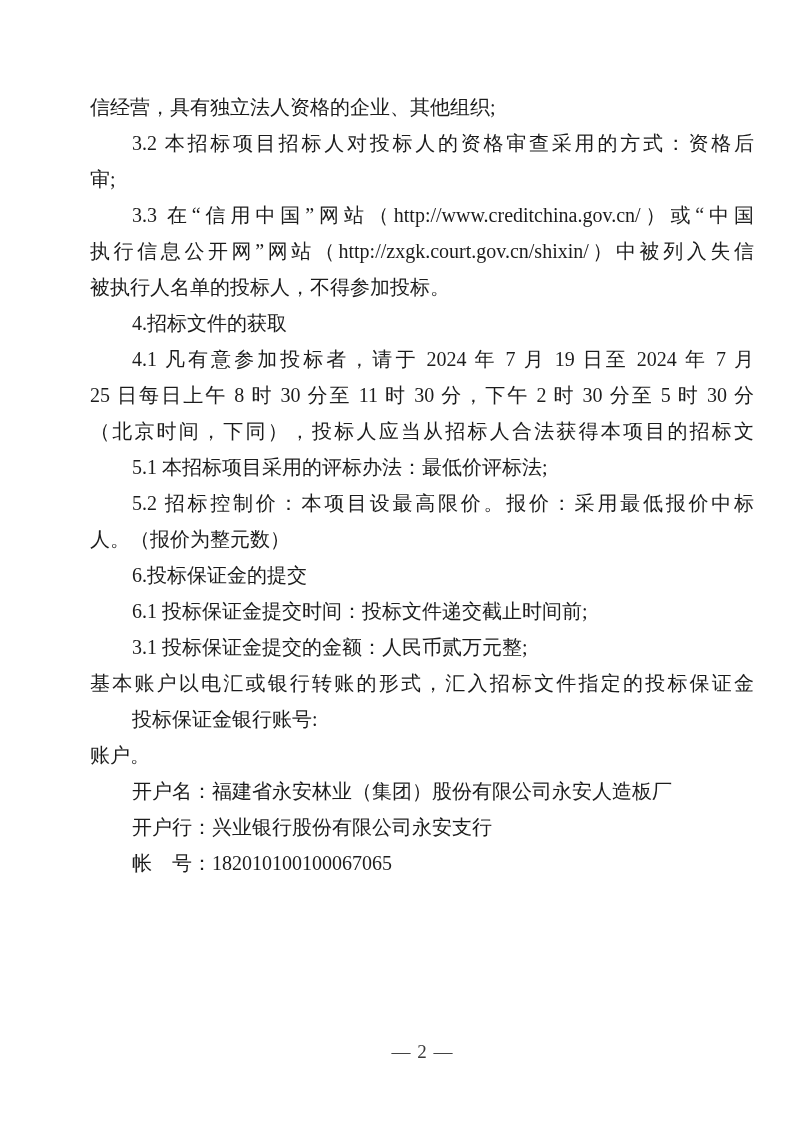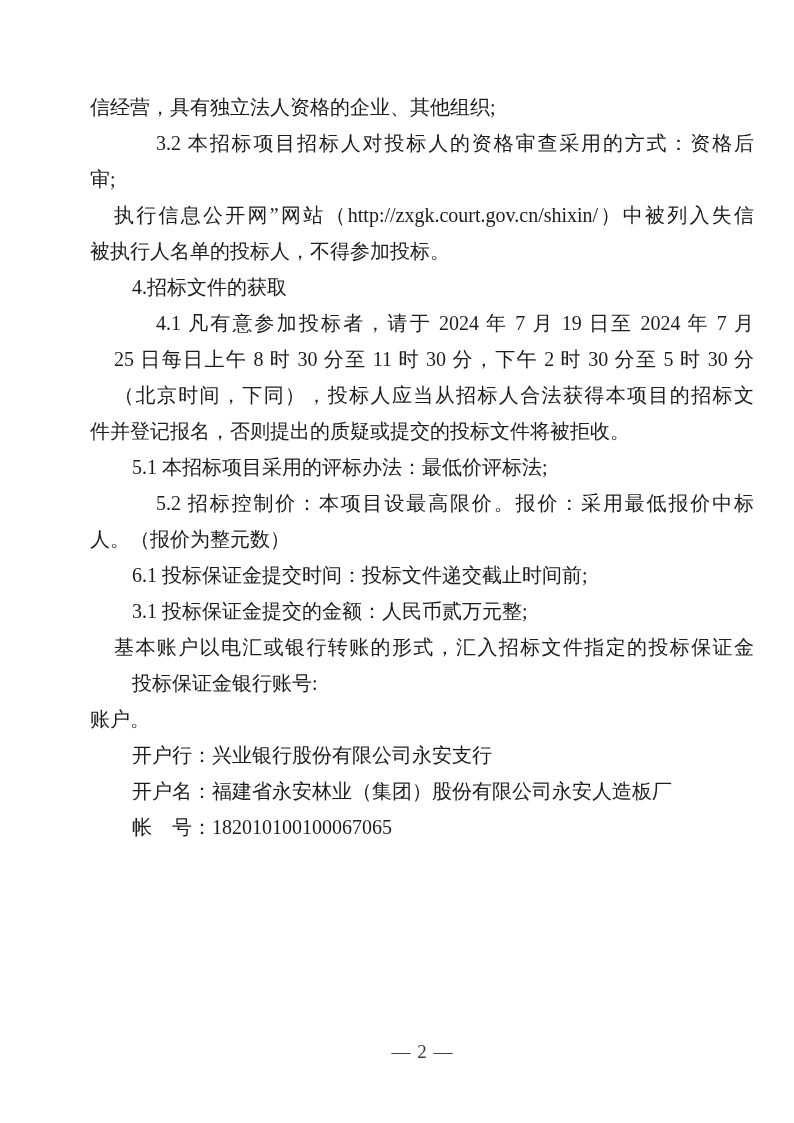--- a/index.html
+++ b/index.html
@@ -25,21 +25,20 @@
   .ln {
     height: 36px;
     line-height: 36px;
     white-space: nowrap;
     overflow: visible;
   }
   .ind { text-indent: 42px; }
   .just {
     text-align: justify;
     text-align-last: justify;
-    margin-left: 24px;
   }
   .bold { font-weight: normal; }
   .footer {
     position: absolute;
     left: 90px;
     width: 664px;
     top: 1042px;
     text-align: center;
     font-size: 19px;
     line-height: 20px;
@@ -47,33 +46,34 @@
     word-spacing: 2px;
   }
 </style>
 </head>
 <body>
 
 <div class="doc">
   <div class="ln">信经营，具有独立法人资格的企业、其他组织;</div>
   <div class="ln ind just">3.2 本招标项目招标人对投标人的资格审查采用的方式：资格后</div>
   <div class="ln">审;</div>
+  <div class="ln ind just">3.3 在“信用中国”网站（http://www.creditchina.gov.cn/）或“中国</div>
   <div class="ln just">执行信息公开网”网站（http://zxgk.court.gov.cn/shixin/）中被列入失信</div>
   <div class="ln">被执行人名单的投标人，不得参加投标。</div>
   <div class="ln ind bold">4.招标文件的获取</div>
   <div class="ln ind just">4.1 凡有意参加投标者，请于 2024 年 7 月 19 日至 2024 年 7 月</div>
   <div class="ln just">25 日每日上午 8 时 30 分至 11 时 30 分，下午 2 时 30 分至 5 时 30 分</div>
   <div class="ln just">（北京时间，下同），投标人应当从招标人合法获得本项目的招标文</div>
-  <div class="ln">件并登记报名，否则提出的质疑或提交的投标文件将被拒收。</div>
   <div class="ln ind">5.1 本招标项目采用的评标办法：最低价评标法;</div>
   <div class="ln ind just">5.2 招标控制价：本项目设最高限价。报价：采用最低报价中标</div>
   <div class="ln">人。（报价为整元数）</div>
+  <div class="ln ind bold">6.投标保证金的提交</div>
   <div class="ln ind">6.1 投标保证金提交时间：投标文件递交截止时间前;</div>
   <div class="ln ind">3.1 投标保证金提交的金额：人民币贰万元整;</div>
   <div class="ln just">基本账户以电汇或银行转账的形式，汇入招标文件指定的投标保证金</div>
   <div class="ln ind">投标保证金银行账号:</div>
   <div class="ln">账户。</div>
+  <div class="ln ind">开户名：福建省永安林业（集团）股份有限公司永安人造板厂</div>
   <div class="ln ind">开户行：兴业银行股份有限公司永安支行</div>
-  <div class="ln ind">开户名：福建省永安林业（集团）股份有限公司永安人造板厂</div>
   <div class="ln ind">帐　号：182010100100067065</div>
 </div>
 
 <div class="footer">— 2 —</div>
 
 </body></html>

